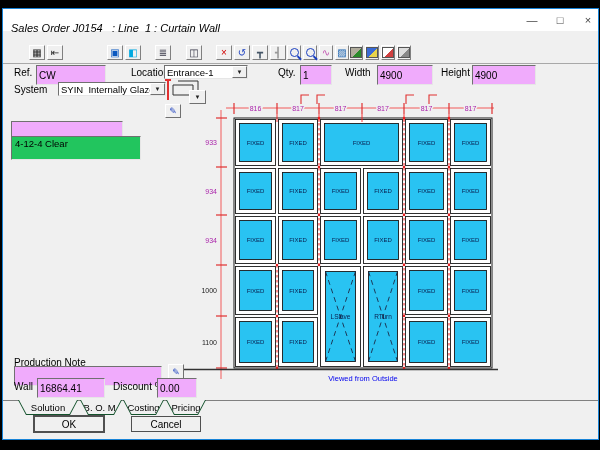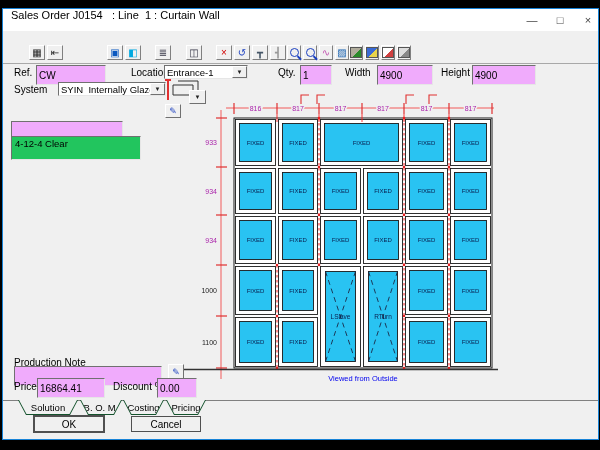--- a/index.html
+++ b/index.html
@@ -2,21 +2,21 @@
 <html><head>
 <meta charset="utf-8">
 <style>
   html,body{margin:0;padding:0;background:#000;}
   .stage{position:relative;width:600px;height:450px;background:#000;overflow:hidden;
          font-family:"Liberation Sans",sans-serif;}
   .window{position:absolute;left:2px;top:8px;width:595px;height:430px;background:#f0f0f0;
           border:1px solid #1883d7;box-sizing:content-box;}
   
   .titlebar{position:absolute;left:0;top:0;right:0;height:22px;background:#ffffff;}
-  .title{position:absolute;left:8px;top:0;font-size:11px;color:#000;white-space:pre;}
+  .title{position:absolute;left:8px;top:13px;font-size:11px;color:#000;white-space:pre;font-style:italic;}
   .winbtn{position:absolute;top:1px;width:26px;height:20px;display:flex;align-items:center;
           justify-content:center;font-size:11px;color:#444;cursor:default;}
   
   .menubar{position:absolute;left:0;top:22px;right:0;height:15px;display:flex;gap:12px;
            padding-left:6px;align-items:center;font-size:10.5px;color:#000;}
   .menu-item u{text-decoration:underline;}
   
   .tbgroup{position:absolute;top:36px;display:flex;gap:2px;}
   .tbtn{width:16px;height:15px;background:#f0f0f0;border:1px solid;
         border-color:#ffffff #808080 #808080 #ffffff;display:flex;align-items:center;
@@ -301,21 +301,21 @@
         <text x="216" y="343.5" text-anchor="end" font-size="7" fill="#222222" stroke="#f0f0f0" stroke-width="3" paint-order="stroke" font-family="Liberation Sans, sans-serif">1100</text>
         <line x1="175" y1="368.5" x2="497" y2="368.5" stroke="#333333" stroke-width="1.6"></line>
         <text x="362" y="380" text-anchor="middle" font-size="7.5" fill="#0000ee" font-family="Liberation Sans, sans-serif">Viewed from Outside</text>
       </svg>
 
     <span class="lbl" style="left:11px;top:348px">Production Note</span>
     <input class="field" style="left: 11px; top: 357px; width: 148px; height: 12px;" value="">
     <div class="editbtn" style="left:165px;top:355px;height:15px">
         <span>✎</span>
       </div>
-    <span class="lbl" style="left:11px;top:372px">Price</span>
+    <span class="lbl" style="left:11px;top:372px">Wall</span>
     <input class="field" style="left: 34px; top: 369px; width: 68px;" value="16864.41">
     <span class="lbl" style="left:110px;top:372px">Discount %</span>
     <input class="field" style="left: 154px; top: 369px; width: 40px;" value="0.00">
 
     <div class="tabstrip-line"></div>
     <div id="tabs">
         <div class="tab" style="left: 15px; width: 60px;">
           <div class="tab-face" style="font-weight: normal;">Solution</div>
         </div>
         <div class="tab" style="left: 77px; width: 42px;">

